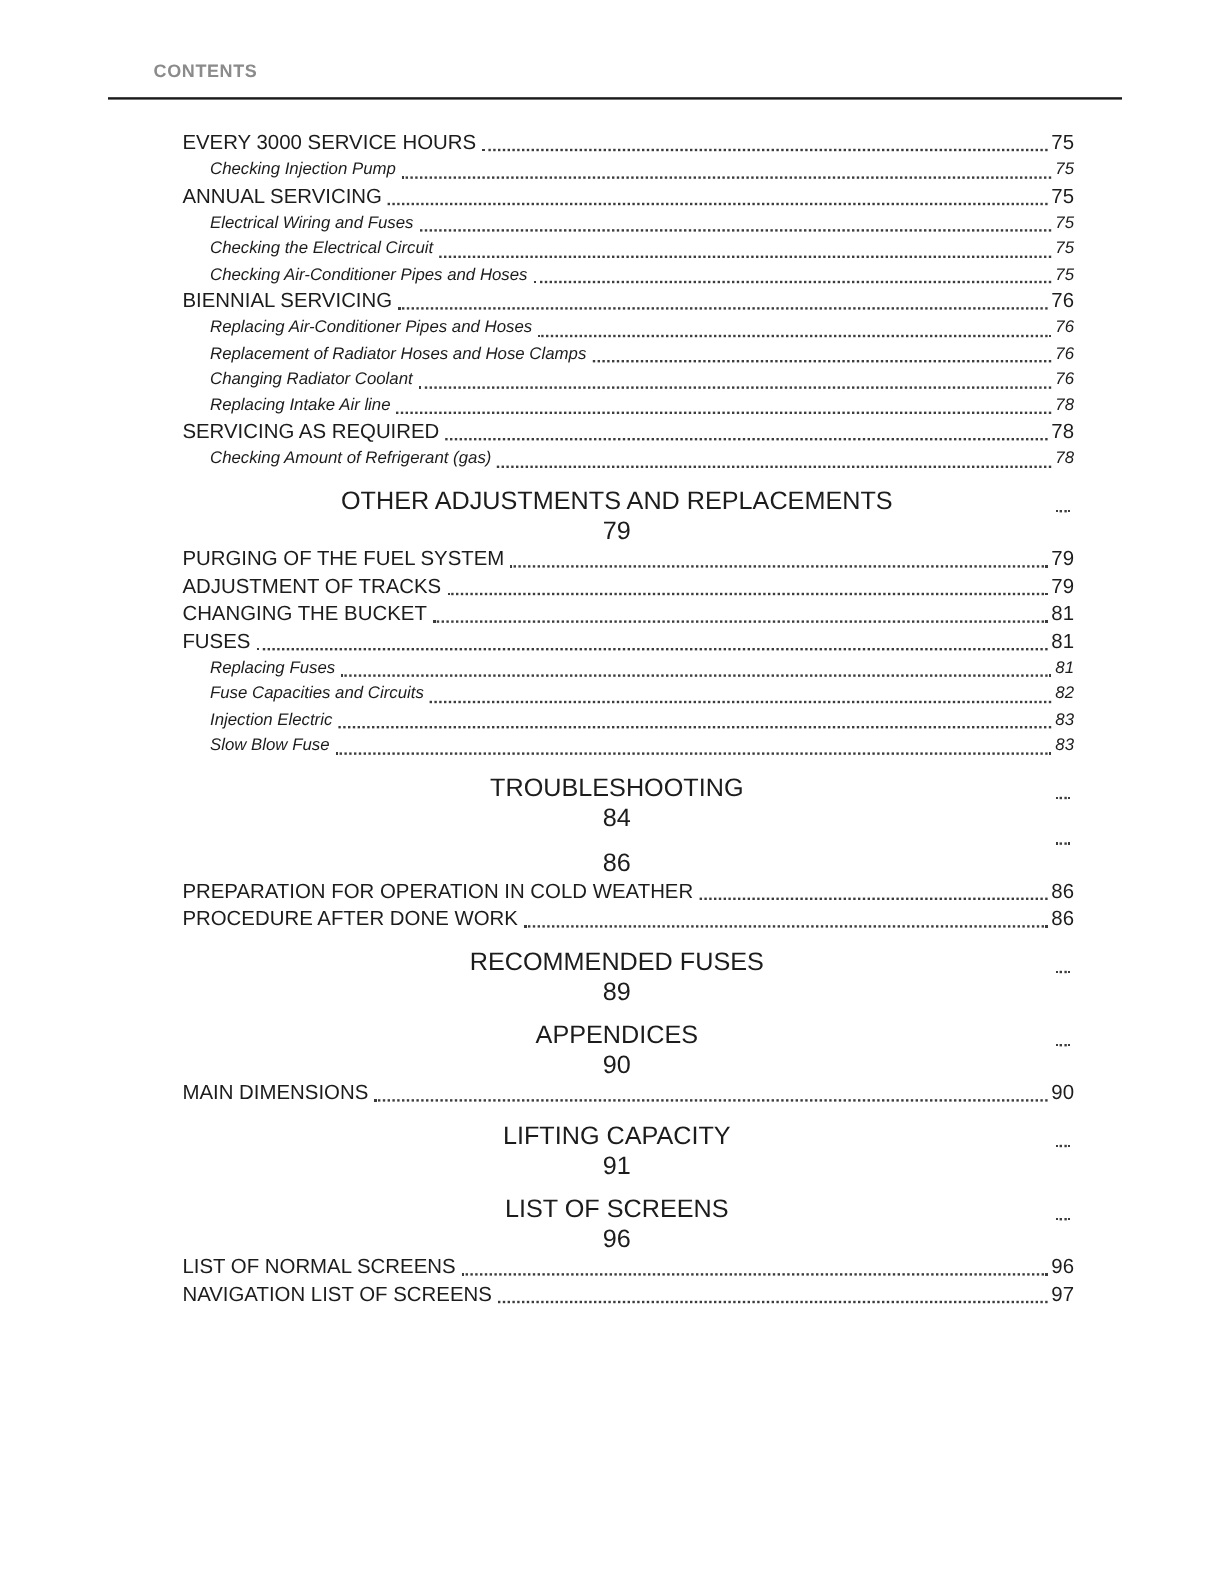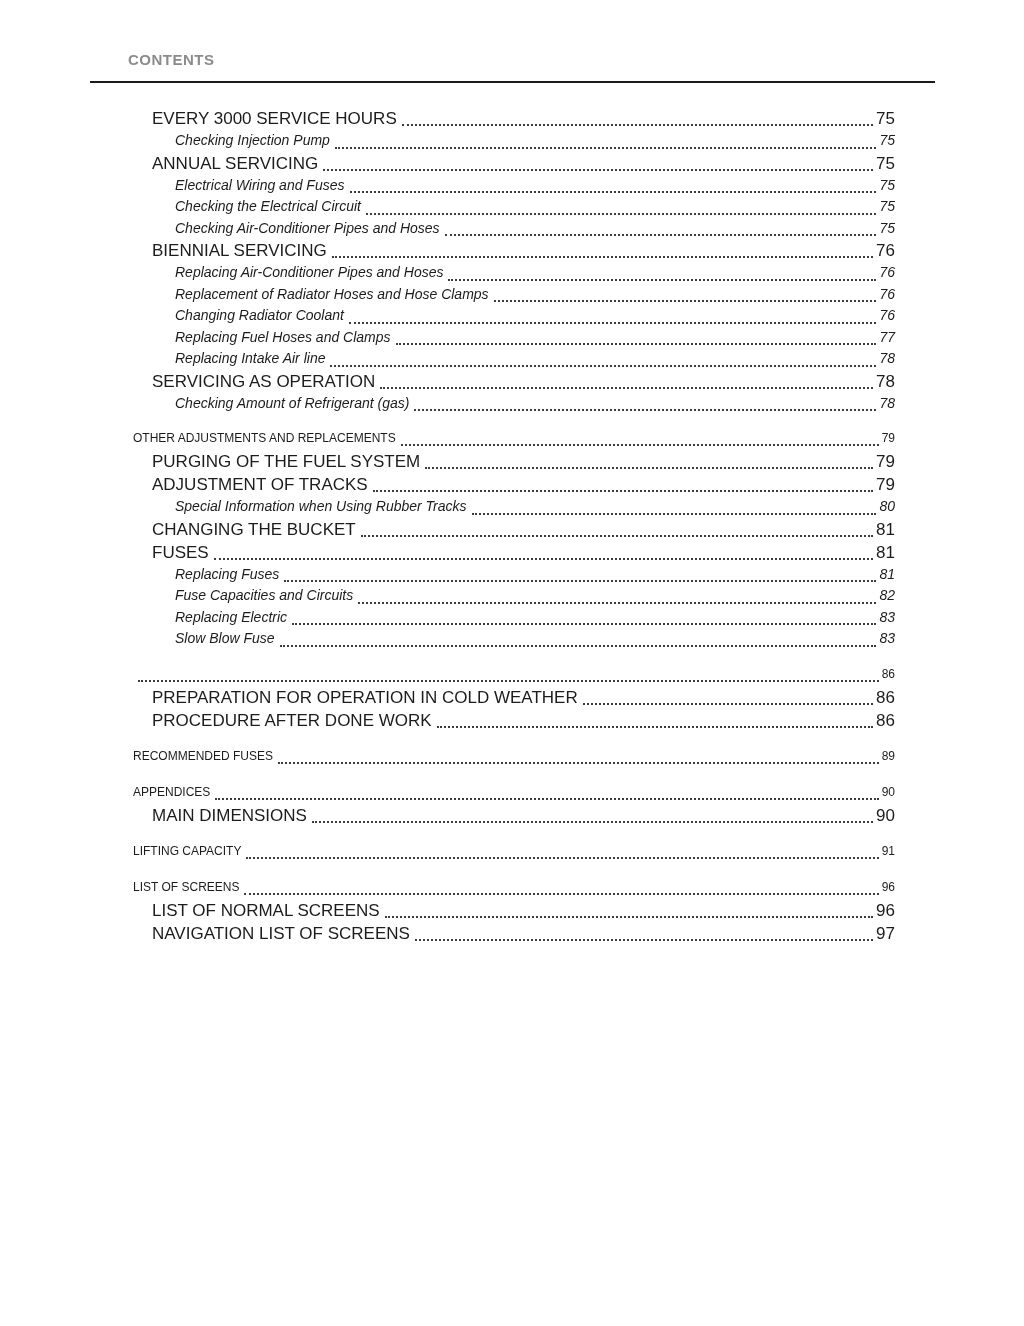--- a/index.html
+++ b/index.html
@@ -39,23 +39,24 @@
     left: 90px;
     top: 95px;
     width: 805px;
   }
   .toc-row {
     display: flex;
     align-items: center;
   }
   .toc-row.level-1 {
     padding-left: 43px;
-    font-size: 12px;
+    font-size: 21px;
     line-height: 23px;
     margin-top: 13px;
+    flex-direction: column;
   }
   .toc-row.level-2 {
     padding-left: 62px;
     font-size: 17px;
     line-height: 23px;
   }
   .toc-row.level-3 {
     padding-left: 85px;
     font-size: 14px;
     line-height: 21.5px;
@@ -131,31 +132,26 @@
         <span class="toc-label">Replacement of Radiator Hoses and Hose Clamps</span>
         <span class="toc-dots"></span>
         <span class="toc-page">76</span>
       </div>
       <div class="toc-row level-3">
         <span class="toc-label">Changing Radiator Coolant</span>
         <span class="toc-dots"></span>
         <span class="toc-page">76</span>
       </div>
       <div class="toc-row level-3">
-        <span class="toc-label">Replacing Fuel Hoses and Clamps</span>
-        <span class="toc-dots"></span>
-        <span class="toc-page">77</span>
-      </div>
-      <div class="toc-row level-3">
         <span class="toc-label">Replacing Intake Air line</span>
         <span class="toc-dots"></span>
         <span class="toc-page">78</span>
       </div>
       <div class="toc-row level-2">
-        <span class="toc-label">SERVICING AS OPERATION</span>
+        <span class="toc-label">SERVICING AS REQUIRED</span>
         <span class="toc-dots"></span>
         <span class="toc-page">78</span>
       </div>
       <div class="toc-row level-3">
         <span class="toc-label">Checking Amount of Refrigerant (gas)</span>
         <span class="toc-dots"></span>
         <span class="toc-page">78</span>
       </div>
       <div class="toc-row level-1">
         <span class="toc-label">OTHER ADJUSTMENTS AND REPLACEMENTS</span>
@@ -165,25 +161,20 @@
       <div class="toc-row level-2">
         <span class="toc-label">PURGING OF THE FUEL SYSTEM</span>
         <span class="toc-dots"></span>
         <span class="toc-page">79</span>
       </div>
       <div class="toc-row level-2">
         <span class="toc-label">ADJUSTMENT OF TRACKS</span>
         <span class="toc-dots"></span>
         <span class="toc-page">79</span>
       </div>
-      <div class="toc-row level-3">
-        <span class="toc-label">Special Information when Using Rubber Tracks</span>
-        <span class="toc-dots"></span>
-        <span class="toc-page">80</span>
-      </div>
       <div class="toc-row level-2">
         <span class="toc-label">CHANGING THE BUCKET</span>
         <span class="toc-dots"></span>
         <span class="toc-page">81</span>
       </div>
       <div class="toc-row level-2">
         <span class="toc-label">FUSES</span>
         <span class="toc-dots"></span>
         <span class="toc-page">81</span>
       </div>
@@ -191,28 +182,33 @@
         <span class="toc-label">Replacing Fuses</span>
         <span class="toc-dots"></span>
         <span class="toc-page">81</span>
       </div>
       <div class="toc-row level-3">
         <span class="toc-label">Fuse Capacities and Circuits</span>
         <span class="toc-dots"></span>
         <span class="toc-page">82</span>
       </div>
       <div class="toc-row level-3">
-        <span class="toc-label">Replacing Electric</span>
+        <span class="toc-label">Injection Electric</span>
         <span class="toc-dots"></span>
         <span class="toc-page">83</span>
       </div>
       <div class="toc-row level-3">
         <span class="toc-label">Slow Blow Fuse</span>
         <span class="toc-dots"></span>
         <span class="toc-page">83</span>
+      </div>
+      <div class="toc-row level-1">
+        <span class="toc-label">TROUBLESHOOTING</span>
+        <span class="toc-dots"></span>
+        <span class="toc-page">84</span>
       </div>
       <div class="toc-row level-1">
         <span class="toc-dots"></span>
         <span class="toc-page">86</span>
       </div>
       <div class="toc-row level-2">
         <span class="toc-label">PREPARATION FOR OPERATION IN COLD WEATHER</span>
         <span class="toc-dots"></span>
         <span class="toc-page">86</span>
       </div>

